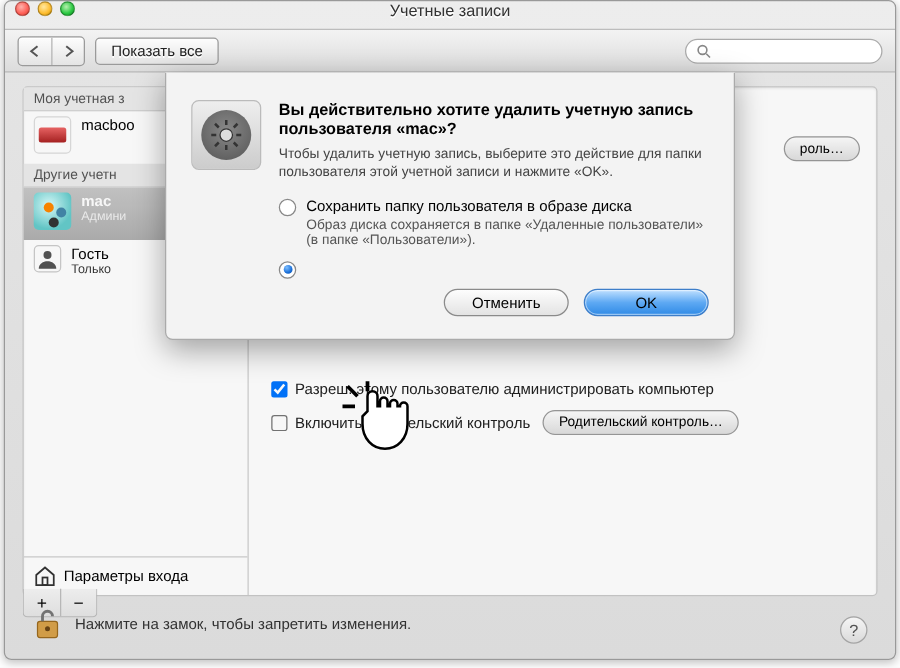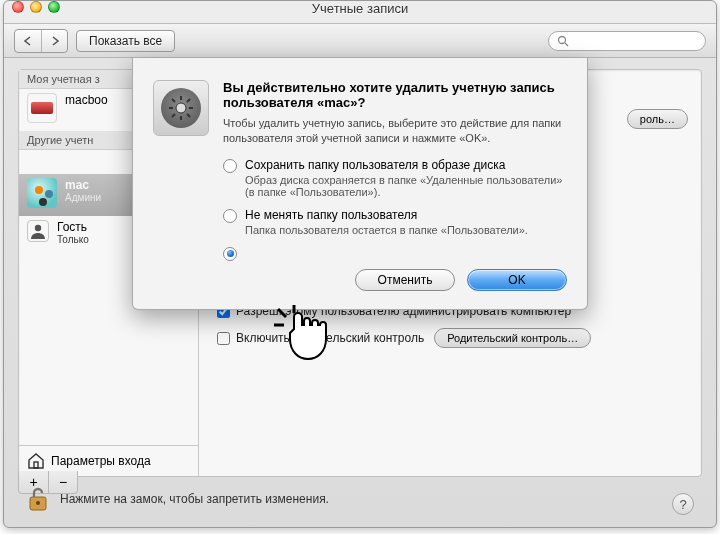--- a/index.html
+++ b/index.html
@@ -27,21 +27,21 @@
   .btn { height:22px; padding:0 12px; border:1px solid #9a9a9a; border-radius:4px;
          background:linear-gradient(#fdfdfd,#e4e4e4); font-size:12px; color:#222; text-shadow:0 1px #fff; }
   .search { margin-left:auto; width:158px; height:20px; border:1px solid #aaa; border-radius:10px; background:#fff;
             display:flex; align-items:center; padding:0 8px; }
   .search svg { margin-right:4px; }
   .panel { position:absolute; top:68px; left:14px; right:14px; bottom:50px; border:1px solid #c9c9c9;
            border-radius:4px; background:#fff; box-shadow:inset 0 1px 2px rgba(0,0,0,.08); display:flex; }
   .sidebar { width:180px; border-right:1px solid #d0d0d0; display:flex; flex-direction:column; }
   .sect { font-size:11px; color:#555; background:#ececec; border-bottom:1px solid #d6d6d6; padding:3px 8px; }
   .acct { display:flex; gap:8px; padding:4px 8px; height:42px; }
-  .acct.sel { background:linear-gradient(#c8c8c8,#b0b0b0); color:#fff;margin-top:24px; }
+  .acct.sel { background:linear-gradient(#c8c8c8,#b0b0b0); color:#fff; }
   .acct img,.acct .avatar { width:30px;height:30px;border-radius:4px;display:flex;align-items:center;justify-content:center; }
   .acct .lbl { font-size:12px; line-height:1.2; }
   .acct .sub { font-size:10px; opacity:.8; }
   .loginparams { margin-top:auto; border-top:1px solid #d0d0d0; padding:6px 8px; display:flex; align-items:center; gap:6px; font-size:12px;}
   .pm { display:flex; border:1px solid #bdbdbd; border-top:none; border-bottom-left-radius:4px; border-bottom-right-radius:4px;
         background:linear-gradient(#f5f5f5,#e6e6e6); width:60px;}
   .pm button{ width:30px;height:22px;border:none;background:transparent;font-size:14px;}
   .pm button+button{border-left:1px solid #bdbdbd;}
 
   .right { flex:1; padding:14px 18px; font-size:12px; color:#222; display:flex; flex-direction:column; gap:10px; position:relative;}
@@ -222,27 +222,20 @@
     </div>
     <div class="opts">
       <div class="opt">
         <div class="radio"></div>
         <div>
             <div>Сохранить папку пользователя в образе диска</div>
              <div class="desc">Образ диска сохраняется в папке «Удаленные пользователи» (в папке «Пользователи»).</div>
           </div>
       </div>
       <div class="opt">
-        <div class="radio"></div>
-        <div>
-            <div>Не менять папку пользователя</div>
-             <div class="desc">Папка пользователя остается в папке «Пользователи».</div>
-          </div>
-      </div>
-      <div class="opt">
         <div class="radio sel"></div>
       </div>
     </div>
     <div class="sheetbtns">
       <button class="macbtn">Отменить</button>
       <button class="macbtn default">OK</button>
     </div>
   </div>
 
   <svg class="cursor" width="64" height="64" viewBox="0 0 64 64">

